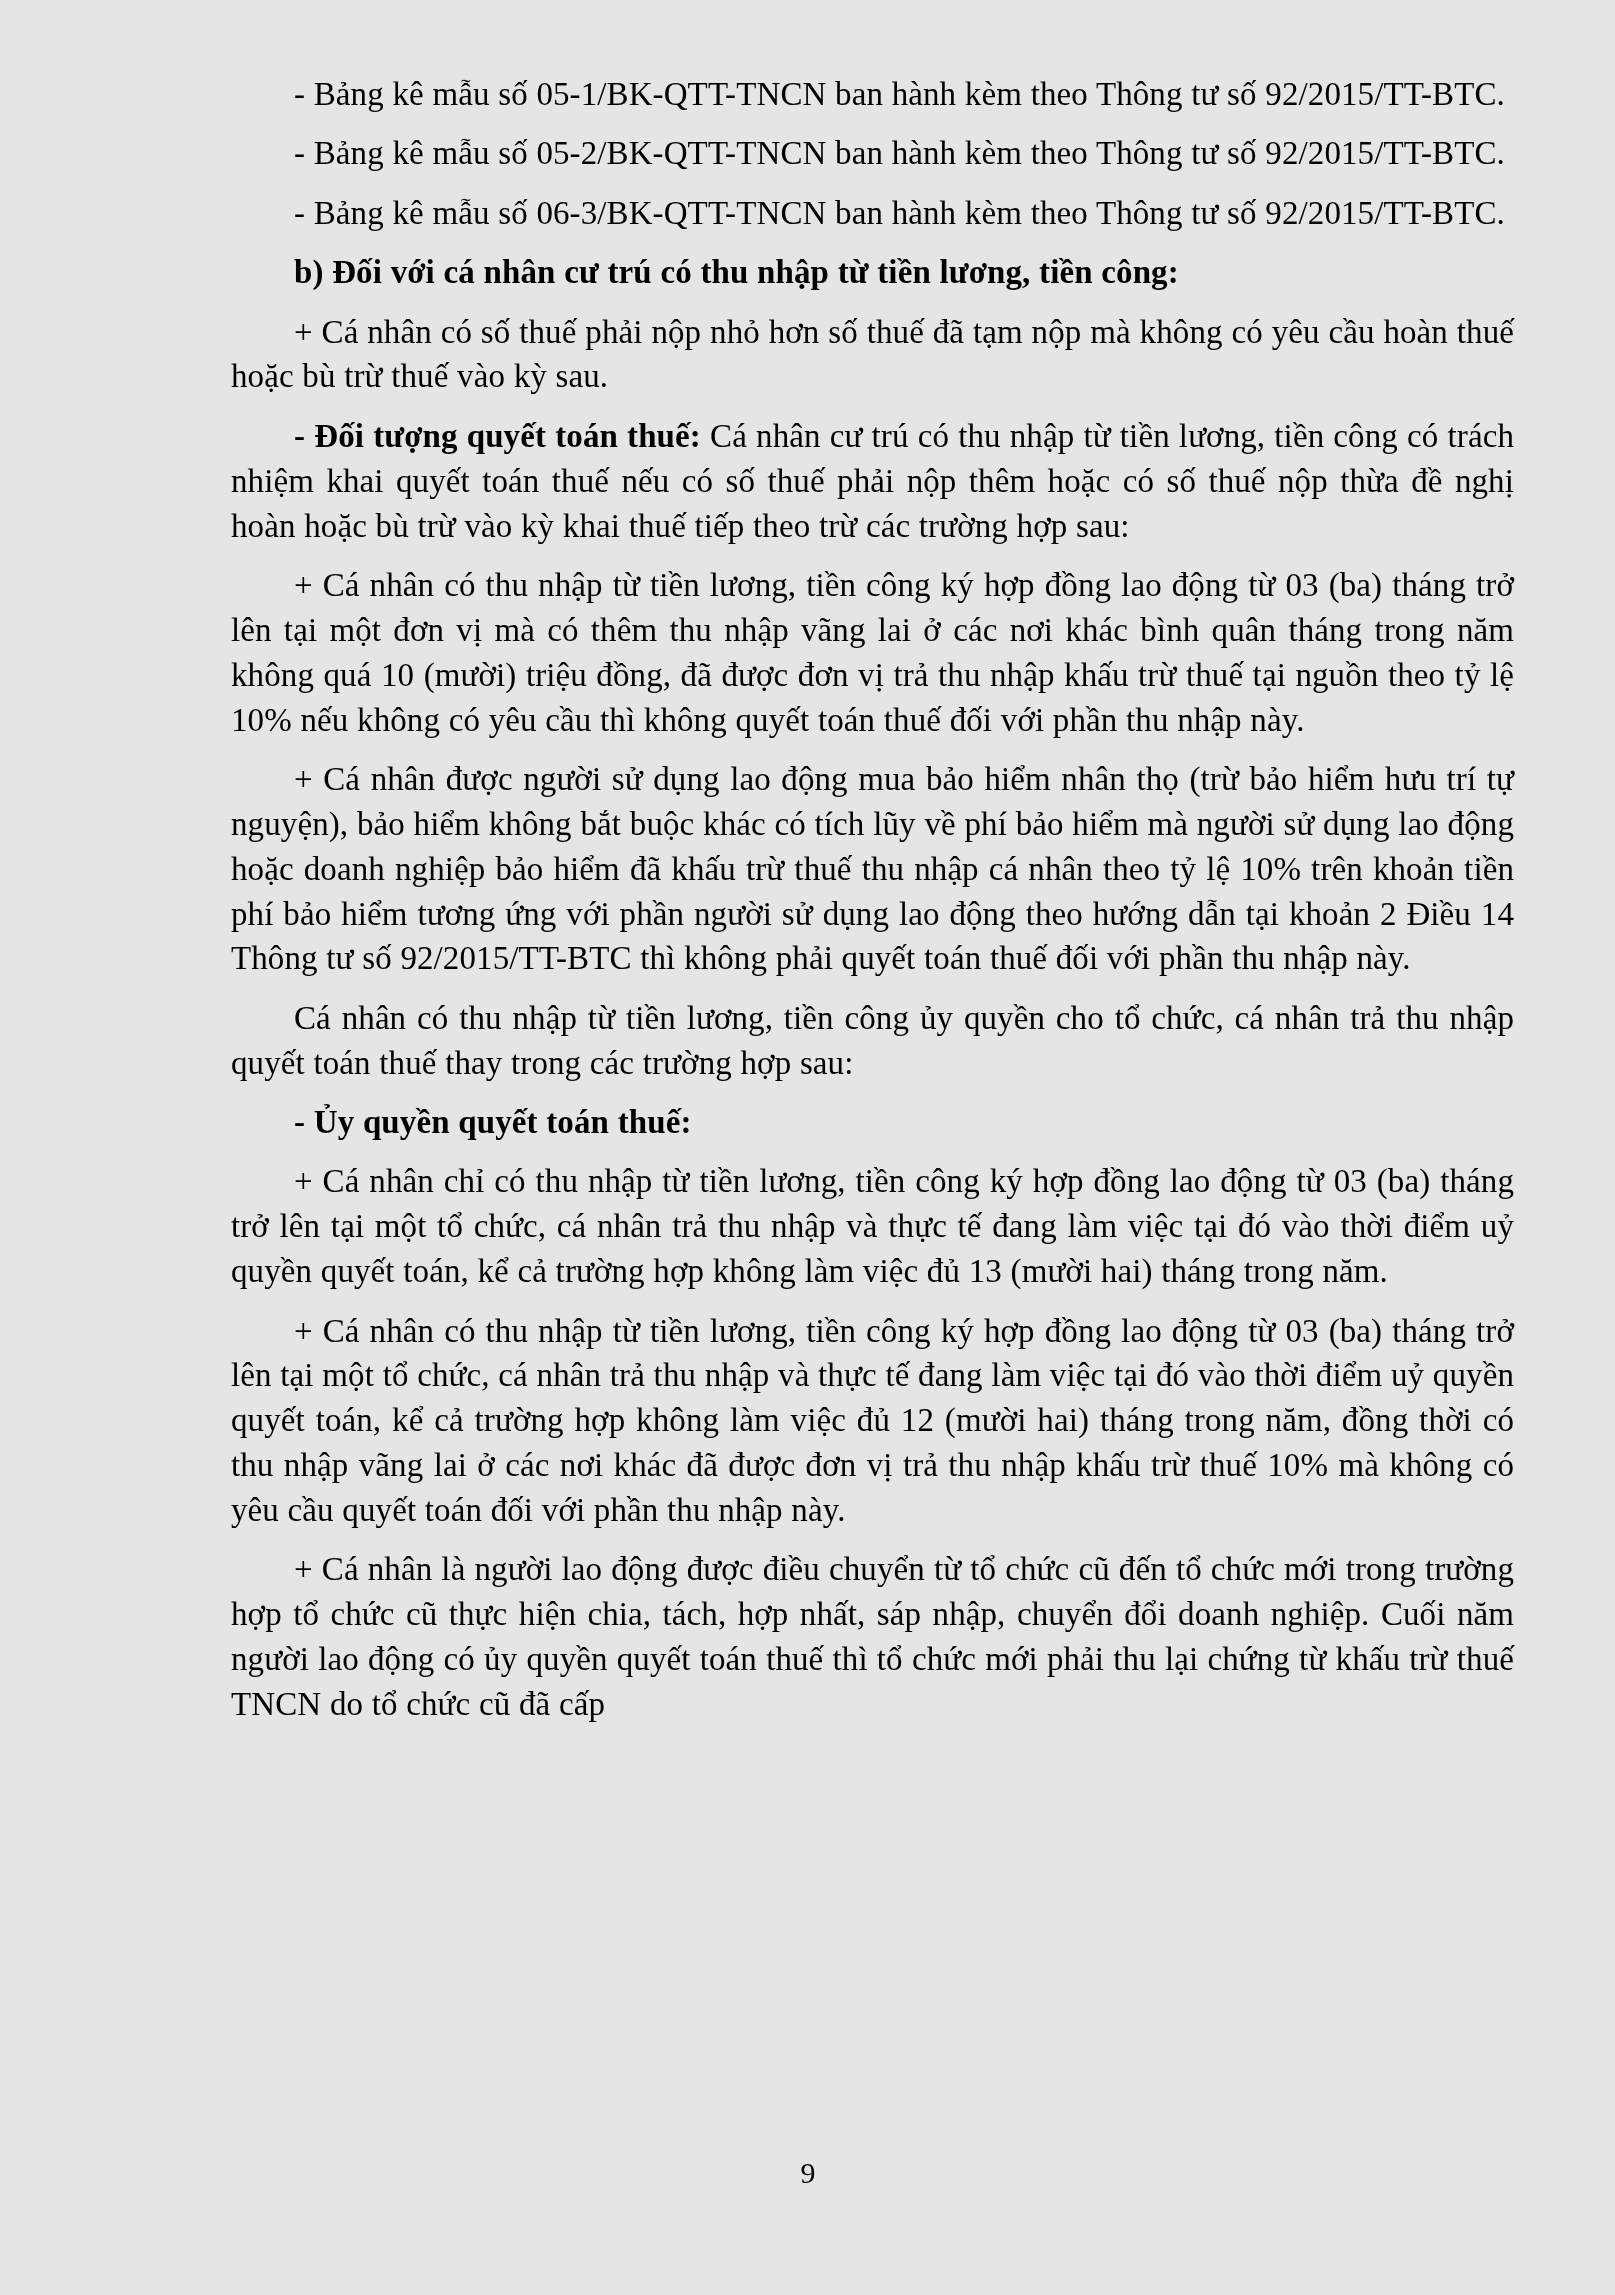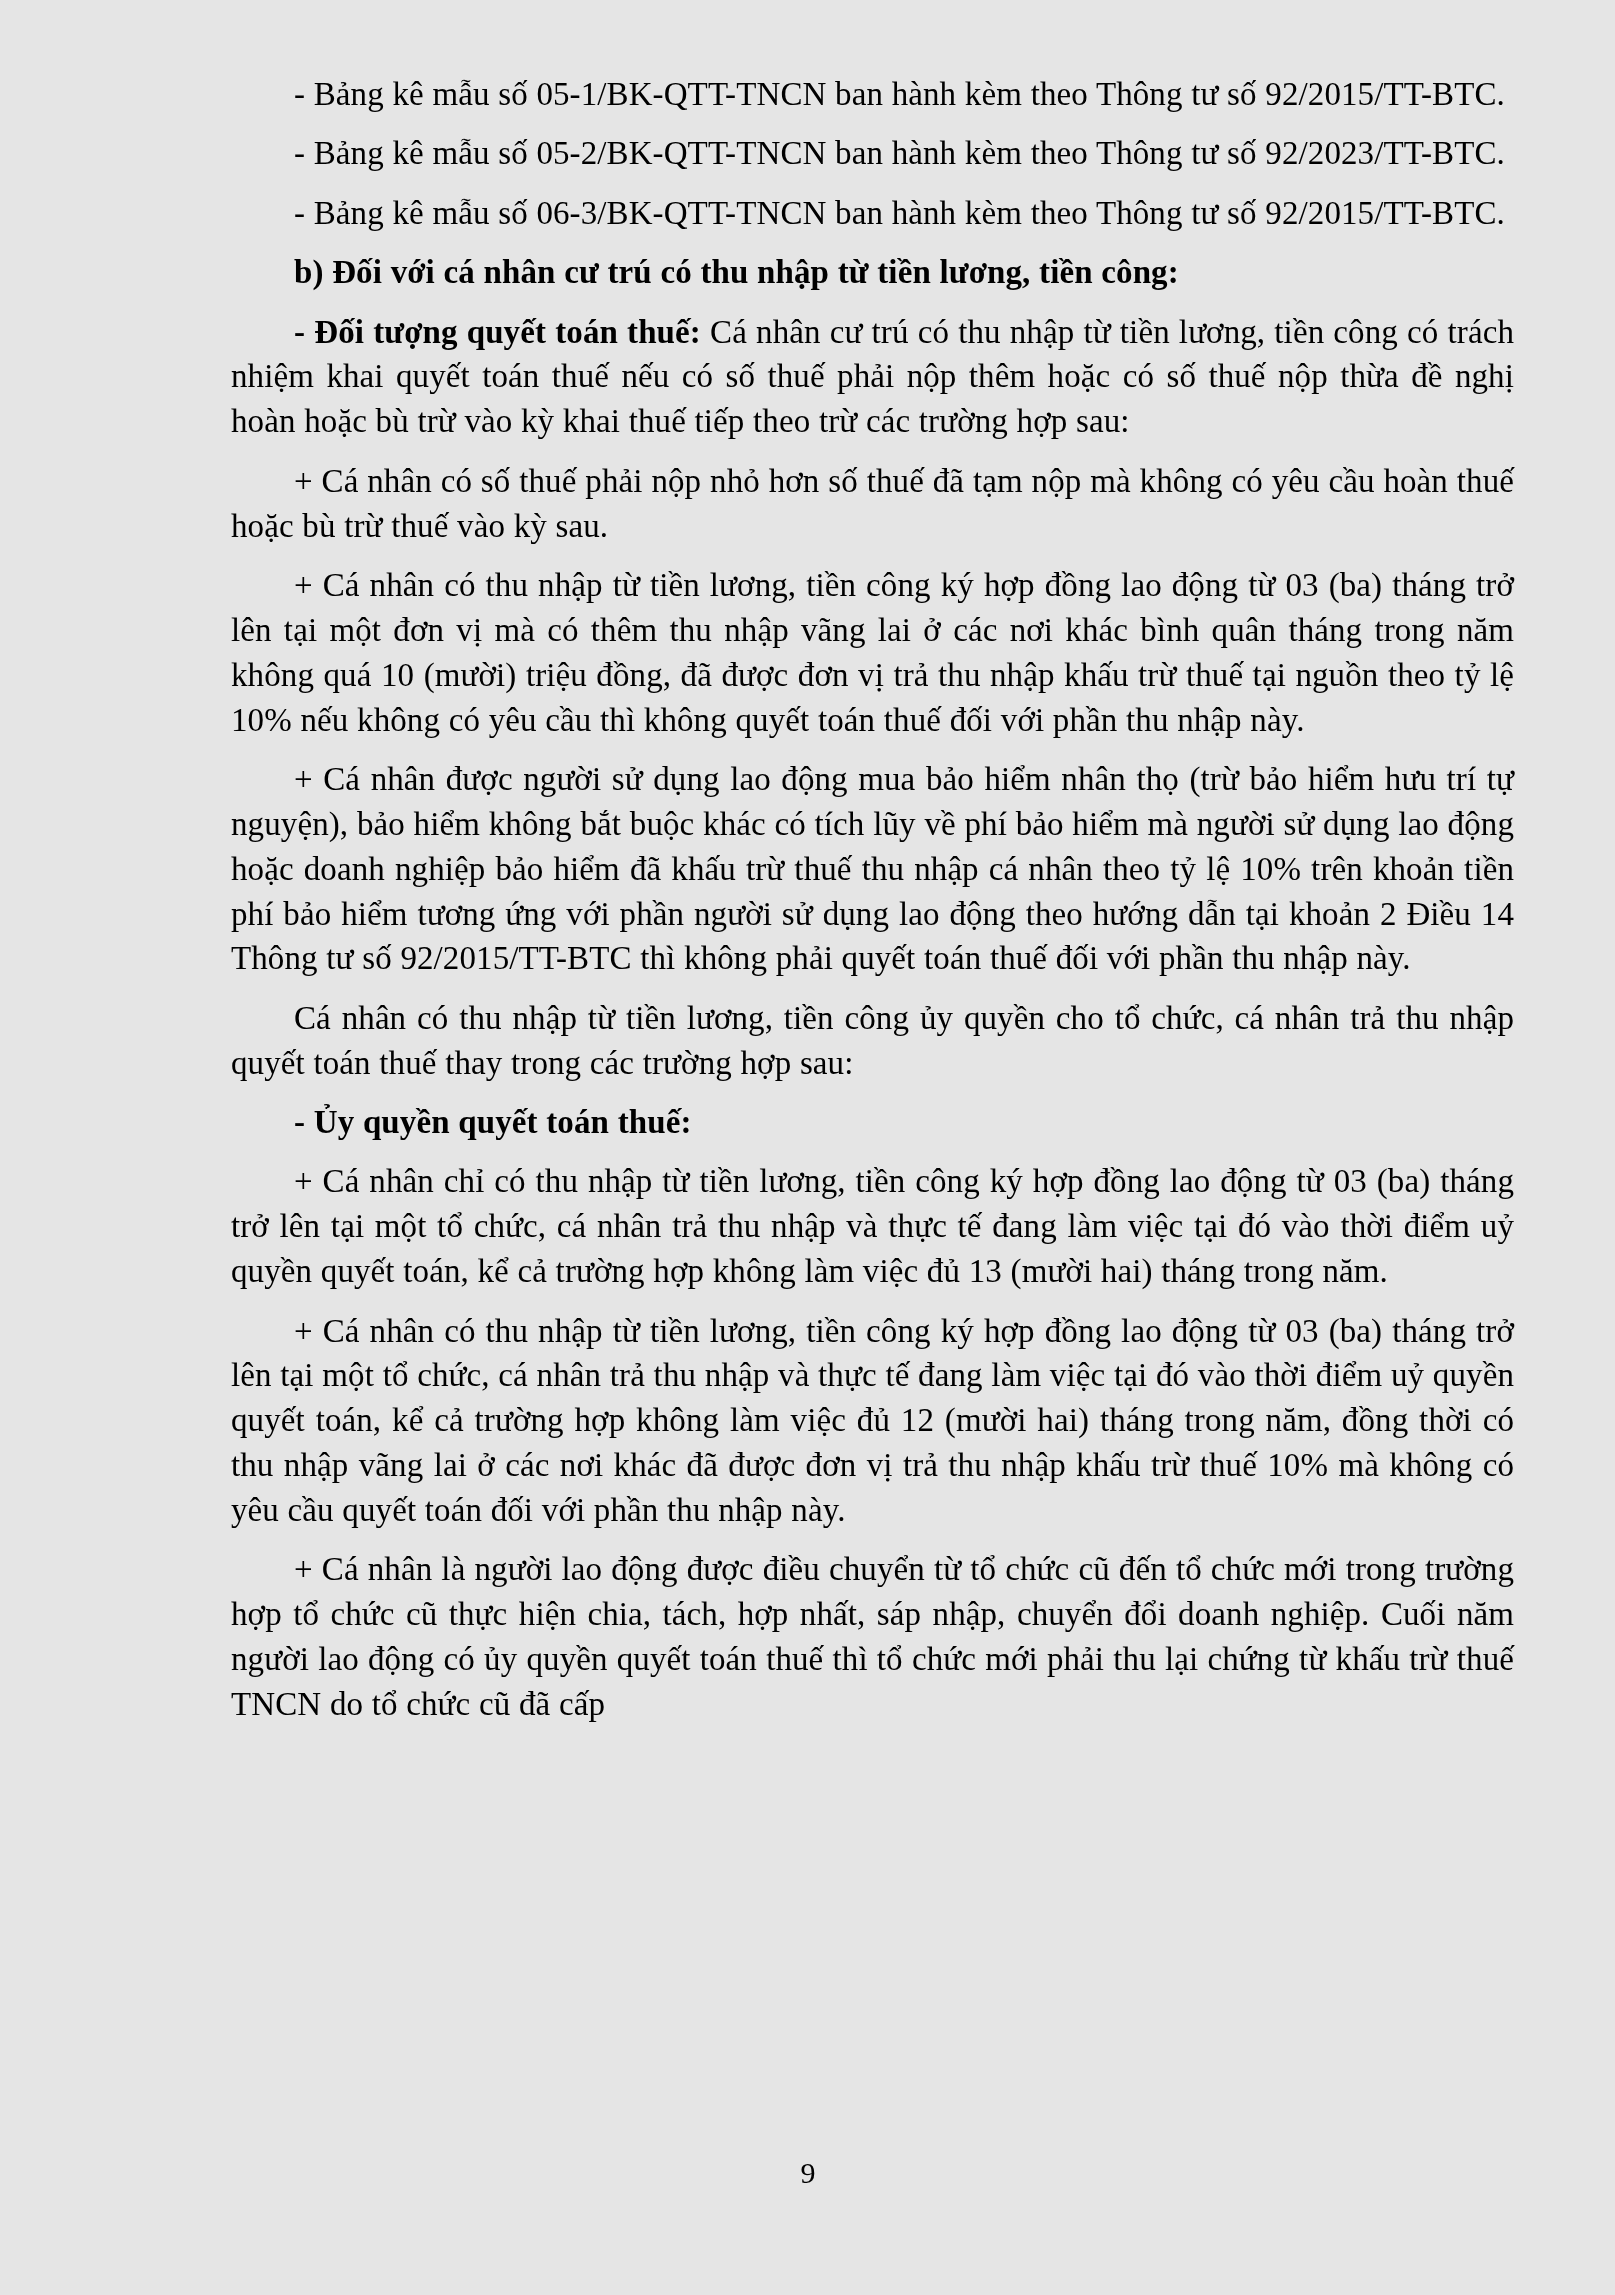--- a/index.html
+++ b/index.html
@@ -60,33 +60,33 @@
 </style>
 </head>
 <body>
 
 <div class="page">
 
   <div class="content">
 
     <p class="para">- Bảng kê mẫu số 05-1/BK-QTT-TNCN ban hành kèm theo Thông tư số 92/2015/TT-BTC.</p>
 
-    <p class="para">- Bảng kê mẫu số 05-2/BK-QTT-TNCN ban hành kèm theo Thông tư số 92/2023/TT-BTC.</p>
+    <p class="para">- Bảng kê mẫu số 05-2/BK-QTT-TNCN ban hành kèm theo Thông tư số 92/2015/TT-BTC.</p>
 
     <p class="para">- Bảng kê mẫu số 06-3/BK-QTT-TNCN ban hành kèm theo Thông tư số 92/2015/TT-BTC.</p>
 
     <p class="para heading gap-lg">
       <span class="b">b) Đối với cá nhân  cư trú có thu nhập từ tiền lương, tiền công:</span>
     </p>
 
+    <p class="para">+ Cá nhân có số thuế phải nộp nhỏ hơn số thuế đã tạm nộp mà không có yêu cầu hoàn thuế hoặc bù trừ thuế vào kỳ sau.</p>
+
     <p class="para">
       <span class="b">- Đối tượng quyết toán thuế:</span><span> Cá nhân cư trú có thu nhập từ tiền lương, tiền công có trách nhiệm khai quyết toán thuế nếu có số thuế phải nộp thêm hoặc có số thuế nộp thừa đề nghị hoàn hoặc bù trừ vào kỳ khai thuế tiếp theo trừ các trường hợp sau:</span>
     </p>
-
-    <p class="para">+ Cá nhân có số thuế phải nộp nhỏ hơn số thuế đã tạm nộp mà không có yêu cầu hoàn thuế hoặc bù trừ thuế vào kỳ sau.</p>
 
     <p class="para">+ Cá nhân có thu nhập từ tiền lương, tiền công ký hợp đồng lao động từ 03 (ba) tháng trở lên tại một đơn vị mà có thêm thu nhập vãng lai ở các nơi khác bình quân tháng trong năm không quá 10 (mười) triệu đồng, đã được đơn vị trả thu nhập khấu trừ thuế tại nguồn theo tỷ lệ 10% nếu không có yêu cầu thì không quyết toán thuế đối với phần thu nhập này.</p>
 
     <p class="para">+ Cá nhân được người sử dụng lao động mua bảo hiểm nhân thọ (trừ bảo hiểm hưu trí tự nguyện), bảo hiểm không bắt buộc khác có tích lũy về phí bảo hiểm mà người sử dụng lao động hoặc doanh nghiệp bảo hiểm đã khấu trừ thuế thu nhập cá nhân theo tỷ lệ 10% trên khoản tiền phí bảo hiểm tương ứng với phần người sử dụng lao động theo hướng dẫn tại khoản 2 Điều 14 Thông tư số 92/2015/TT-BTC thì không phải quyết toán thuế đối với phần thu nhập này.</p>
 
     <p class="para">Cá nhân có thu nhập từ tiền lương, tiền công ủy quyền cho tổ chức, cá nhân trả thu nhập quyết toán thuế thay trong các trường hợp sau:</p>
 
     <p class="para heading">
       <span class="b">- Ủy quyền quyết toán thuế:</span>
     </p>

